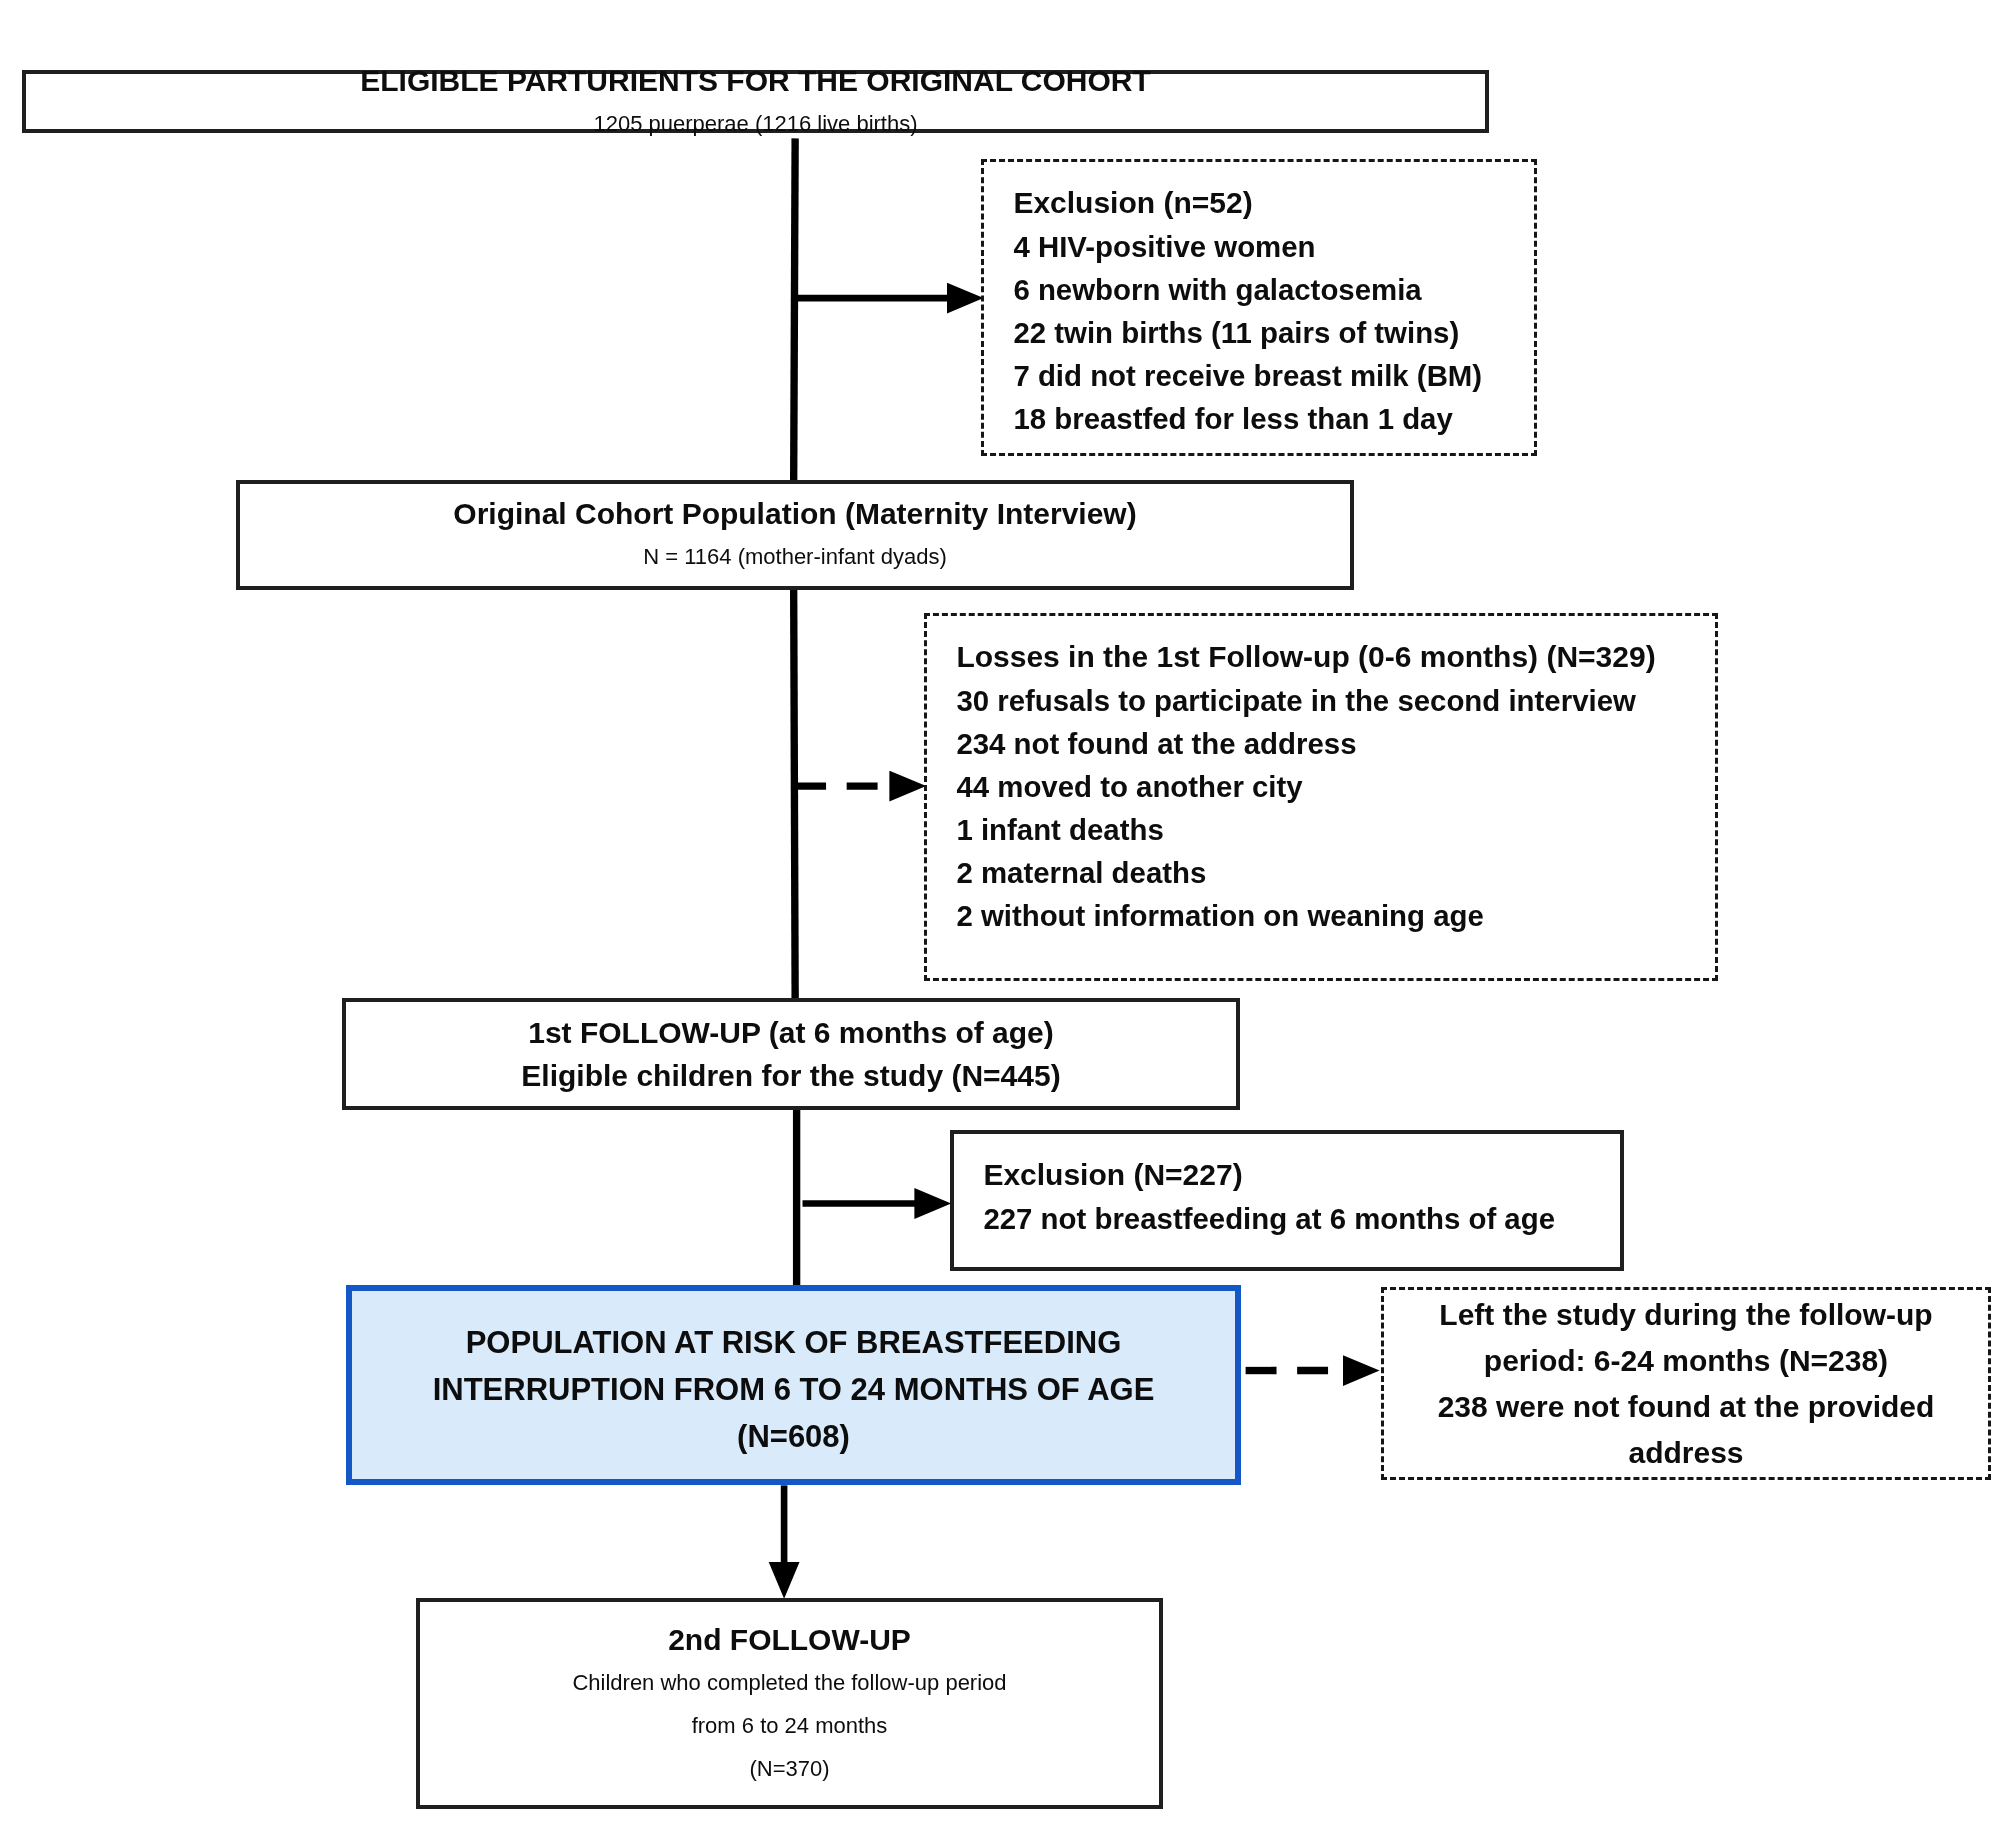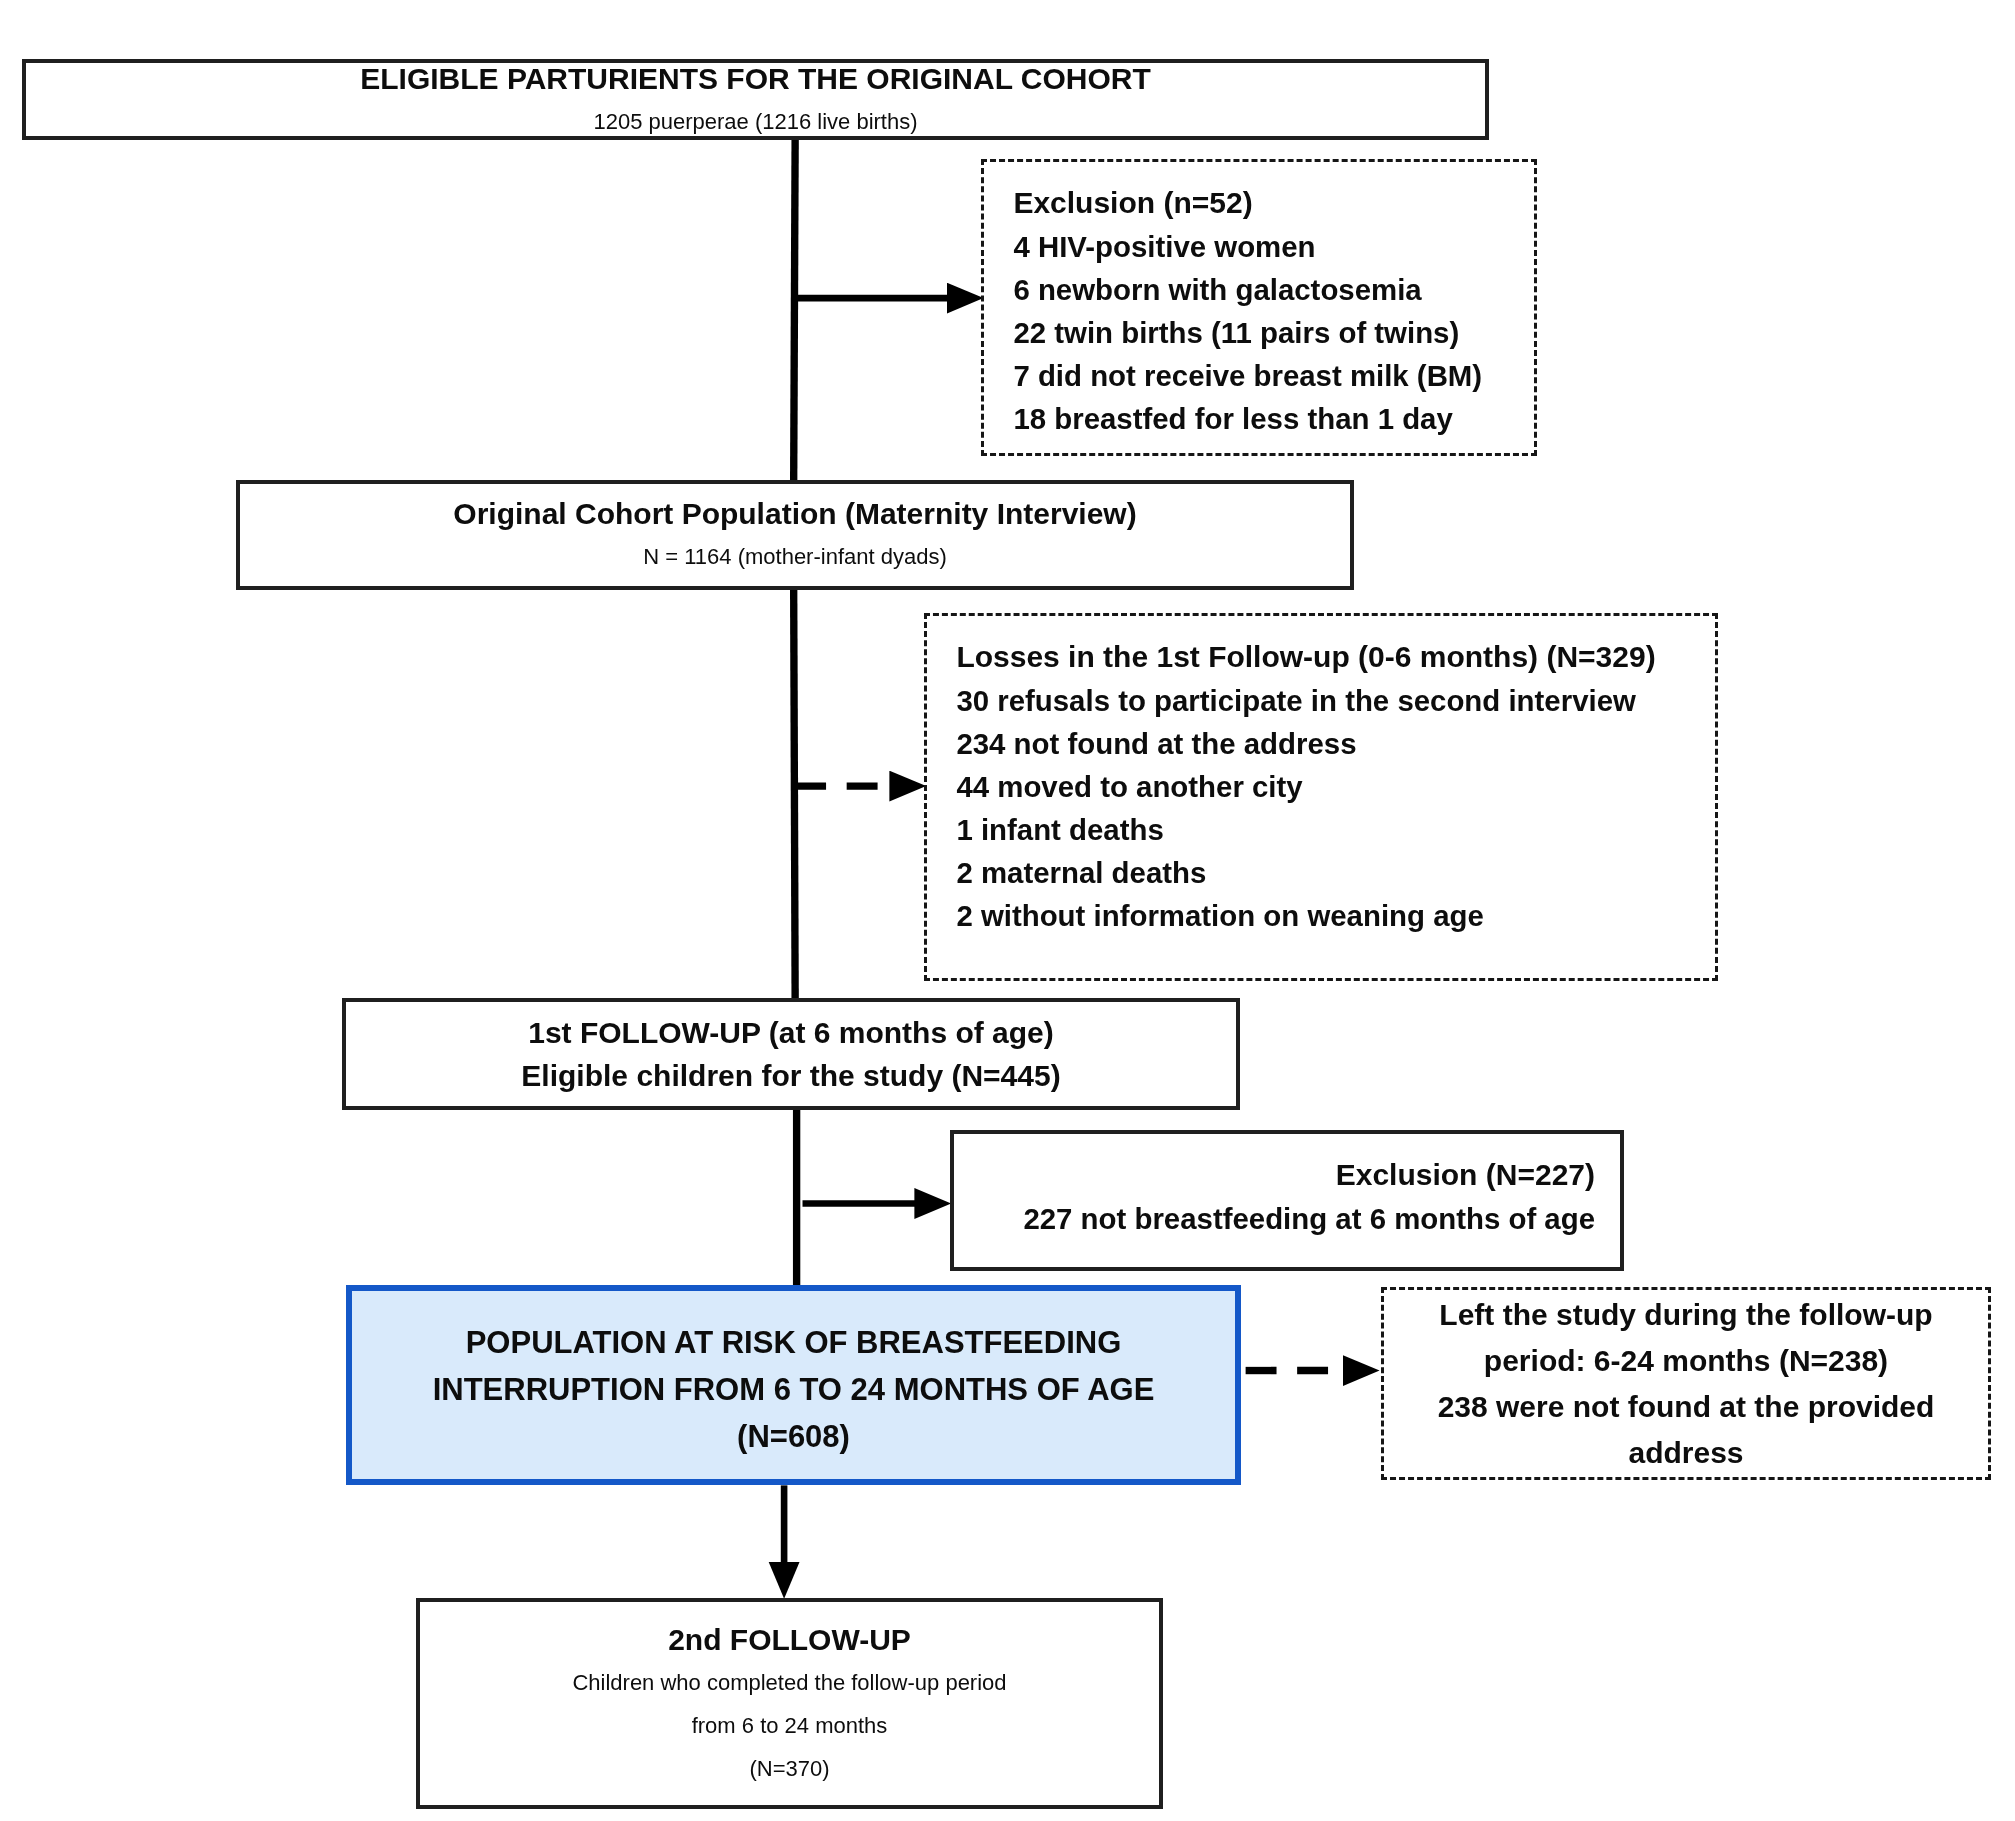--- a/index.html
+++ b/index.html
@@ -21,36 +21,36 @@
     width: 2015px; height: 1821px;
     z-index: 1;
   }
   .box {
     position: absolute;
     box-sizing: border-box;
     background: #ffffff;
     color: #0d0d0d;
     z-index: 2;
   }
-  .solid { border: 4.4px solid #1f1f1f; text-align: right; }
+  .solid { border: 4.4px solid #1f1f1f; }
   .dashed { border: 3.7px dashed #161616; }
   .centered {
     display: flex;
     flex-direction: column;
     justify-content: center;
     align-items: center;
     text-align: center;
   }
   .title { font-weight: bold; font-size: 30px; line-height: 43px; }
   .sub   { font-weight: normal; font-size: 22px; line-height: 43px; }
   .side-title { font-weight: bold; font-size: 30px; line-height: 44px; }
   .side-item  { font-weight: bold; font-size: 29.4px; line-height: 43px; }
   .pad { padding: 19px 25px 14.7px 29.4px; }
 
-  .box-eligible   { left: 22px;  top: 59px;   width: 1467px; height: 81px; }
+  .box-eligible   { left: 22px;  top: 70px;   width: 1467px; height: 63px; }
   .box-excl1      { left: 981px; top: 159px; width: 556px;  height: 297px; }
   .box-cohort     { left: 236px; top: 480px;  width: 1118px; height: 110px; }
   .box-losses     { left: 924px; top: 613px; width: 794px; height: 368px; }
   .box-fu1        { left: 342px; top: 998px; width: 898px; height: 112px; }
   .box-excl2      { left: 950px; top: 1130px; width: 674px; height: 141px; }
   .box-risk {
     left: 346px; top: 1285px; width: 895px; height: 200px;
     border-style: solid; border-width: 6.6px;
     justify-content: flex-start;
     padding-top: 28px;

